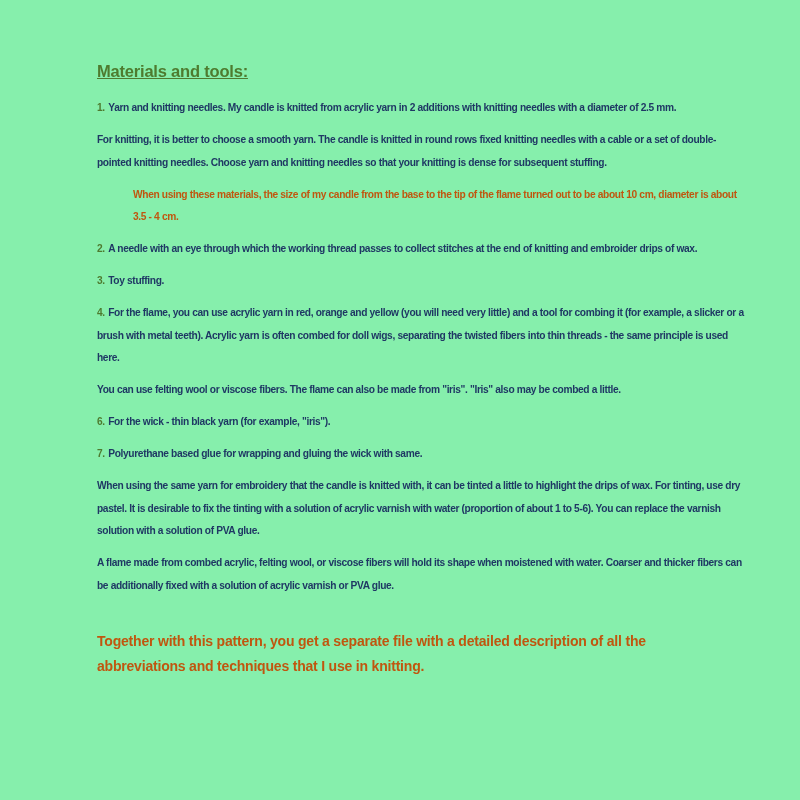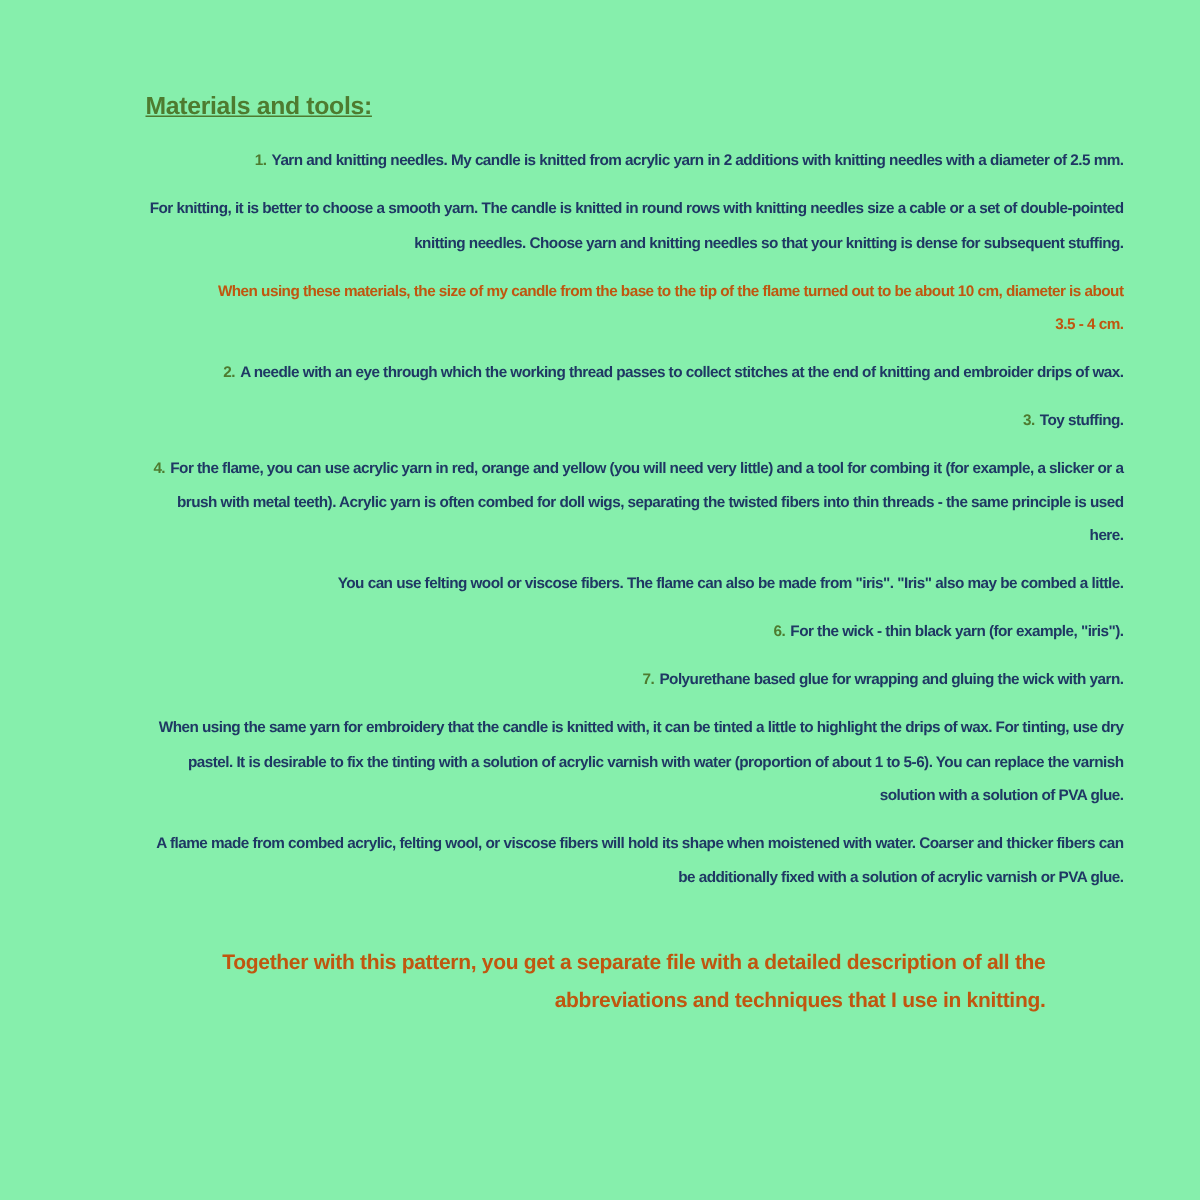--- a/index.html
+++ b/index.html
@@ -29,21 +29,20 @@
     text-decoration: underline;
     letter-spacing: -0.2px;
   }
   p.body {
     margin: 0 0 9.5px 0;
     font-size: 10.2px;
     font-weight: 700;
     line-height: 22.5px;
     letter-spacing: -0.35px;
     color: #1f3864;
-    text-align: right;
   }
   p.body .num {
     color: #4e7b2f;
     margin-right: 0.34em;
   }
   p.orange {
     color: #c0560f;
     margin-left: 36px;
   }
   p.orange-large {
@@ -58,37 +57,37 @@
 </head>
 <body>
 
 <div class="page">
   <div class="content">
 
     <h1 class="heading">Materials and tools:</h1>
 
     <p class="body"><span class="num">1.</span><span>Yarn and knitting needles. My candle is knitted from acrylic yarn in 2 additions with knitting needles with a diameter of 2.5 mm.</span></p>
 
-    <p class="body"><span>For knitting, it is better to choose a smooth yarn. The candle is knitted in round rows with knitting needles size a cable or a set of double-pointed knitting needles. Choose yarn and knitting needles so that your knitting is dense for subsequent stuffing.</span></p>
+    <p class="body"><span>For knitting, it is better to choose a smooth yarn. The candle is knitted in round rows fixed knitting needles with a cable or a set of double-pointed knitting needles. Choose yarn and knitting needles so that your knitting is dense for subsequent stuffing.</span></p>
 
 
     <p class="body orange"><span>When using these materials, the size of my candle from the base to the tip of the flame turned out to be about 10 cm, diameter is about 3.5 - 4 cm.</span></p>
 
     <p class="body"><span class="num">2.</span><span>A needle with an eye through which the working thread passes to collect stitches at the end of knitting and embroider drips of wax.</span></p>
 
     <p class="body"><span class="num">3.</span><span>Toy stuffing.</span></p>
 
     <p class="body"><span class="num">4.</span><span>For the flame, you can use acrylic yarn in red, orange and yellow (you will need very little) and a tool for combing it (for example, a slicker or a brush with metal teeth). Acrylic yarn is often combed for doll wigs, separating the twisted fibers into thin threads - the same principle is used here.</span></p>
 
     <p class="body"><span>You can use felting wool or viscose fibers. The flame can also be made from "iris". "Iris" also may be combed a little.</span></p>
 
 
     <p class="body"><span class="num">6.</span><span>For the wick - thin black yarn (for example, "iris").</span></p>
 
-    <p class="body"><span class="num">7.</span><span>Polyurethane based glue for wrapping and gluing the wick with yarn.</span></p>
+    <p class="body"><span class="num">7.</span><span>Polyurethane based glue for wrapping and gluing the wick with same.</span></p>
 
 
     <p class="body"><span>When using the same yarn for embroidery that the candle is knitted with, it can be tinted a little to highlight the drips of wax. For tinting, use dry pastel. It is desirable to fix the tinting with a solution of acrylic varnish with water (proportion of about 1 to 5-6). You can replace the varnish solution with a solution of PVA glue.</span></p>
 
     <p class="body"><span>A flame made from combed acrylic, felting wool, or viscose fibers will hold its shape when moistened with water. Coarser and thicker fibers can be additionally fixed with a solution of acrylic varnish or PVA glue.</span></p>
 
     <p class="body orange-large"><span>Together with this pattern, you get a separate file with a detailed description of all the abbreviations and techniques that I use in knitting.</span></p>
 
   </div>
 </div>

